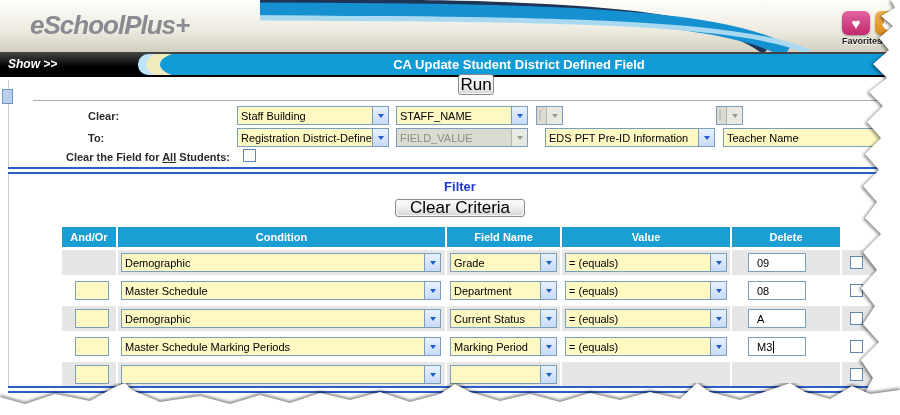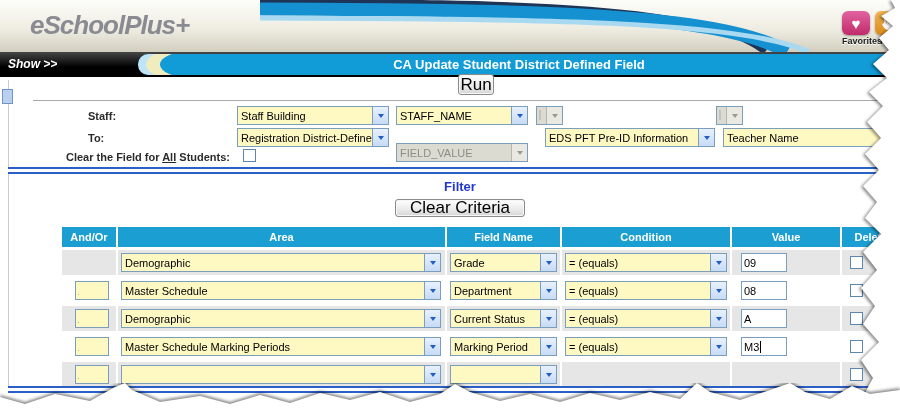--- a/index.html
+++ b/index.html
@@ -87,22 +87,22 @@
   .t-row{height:25px;margin-bottom:3px;}
   .cell{display:flex;align-items:center;position:relative;}
   .row-even .cell{background:#e6e6e6;}
   .row-odd .cell{background:#ffffff;}
   .cell .sel{position:relative;margin-left:3px;}
   .c-andor{justify-content:center;}
   .c-andor .sel{width:34px;margin-left:5px;gap:45px;}
   .c-area .sel{width:320px;}
   .c-field .sel{width:107px;}
   .c-cond .sel{width:162px;}
-  .val-box{margin-left:9px;width:40px;height:17px;border:1px solid #7b9ebd;background:#fff;
-           display:flex;align-items:center;padding:0 2px;box-sizing:content-box;text-align:center;}
+  .val-box{margin-left:16px;width:40px;height:17px;border:1px solid #7b9ebd;background:#fff;
+           display:flex;align-items:center;padding:0 8px;box-sizing:content-box;text-align:center;}
   .caret{display:none;width:1px;height:12px;background:#000;margin-left:1px;}
   .val-box.focused .caret{display:inline-block;}
   .c-del .xp-check{margin-left:8px;}
 
   
   .torn{position:absolute;z-index:50;pointer-events:none;}
   .torn-right{right:0;top:0;width:48px;height:415px;}
   .torn-bottom{left:0;bottom:0;width:900px;height:32px;}
 </style>
 </head>
@@ -145,21 +145,21 @@
       <div class="cres cres3"></div>
       <div class="page-title">CA Update Student District Defined Field</div>
     </div>
   </div>
 
   <div class="left-line"></div>
   <div class="side-handle"></div>
   <button class="xp-btn run-btn">Run</button>
   <div class="groove"></div>
 
-  <span class="lbl from-lbl">Staff:</span>
+  <span class="lbl from-lbl">Clear:</span>
   <span class="lbl to-lbl">To:</span>
 
   <div class="sel" style="left:237px;top:106px;width:152px;">
     <span class="sel-text">Staff Building</span>
     <span class="sel-btn"></span>
   </div>
   <div class="sel" style="left:396px;top:106px;width:132px;">
     <span class="sel-text">STAFF_NAME</span>
     <span class="sel-btn"></span>
   </div>
@@ -169,21 +169,21 @@
   </div>
   <div class="sel mini disabled" style="left:716px;top:106px;">
     <span class="sel-text"></span>
     <span class="sel-btn"></span>
   </div>
 
   <div class="sel" style="left:237px;top:128px;width:152px;">
     <span class="sel-text">Registration District-Defined</span>
     <span class="sel-btn"></span>
   </div>
-  <div class="sel disabled" style="left:396px;top:128px;width:132px;margin-top:15px;">
+  <div class="sel disabled" style="left:396px;top:128px;width:132px;">
     <span class="sel-text">FIELD_VALUE</span>
     <span class="sel-btn"></span>
   </div>
   <div class="sel" style="left:545px;top:128px;width:170px;">
     <span class="sel-text">EDS PFT Pre-ID Information</span>
     <span class="sel-btn"></span>
   </div>
   <div class="sel" style="left:723px;top:128px;width:197px;">
     <span class="sel-text">Teacher Name</span>
     <span class="sel-btn"></span>
@@ -193,23 +193,22 @@
   <span class="xp-check clear-check"></span>
 
   <div class="blue-dbl dbl-top"></div>
 
   <div class="filter-heading">Filter</div>
   <button class="xp-btn clear-criteria-btn">Clear Criteria</button>
 
   <div class="ftable">
     <div class="t-head">
       <div class="h-cell">And/Or</div>
-      <div class="h-cell">Area</div>
+      <div class="h-cell">Condition</div>
       <div class="h-cell">Field Name</div>
-      <div class="h-cell">Condition</div>
       <div class="h-cell">Value</div>
       <div class="h-cell">Delete</div>
     </div>
     <div>
         <div class="t-row row-even">
     <div class="cell c-andor"></div>
     <div class="cell c-area">
       <div class="sel">
         <span class="sel-text">Demographic</span>
         <span class="sel-btn"></span>

